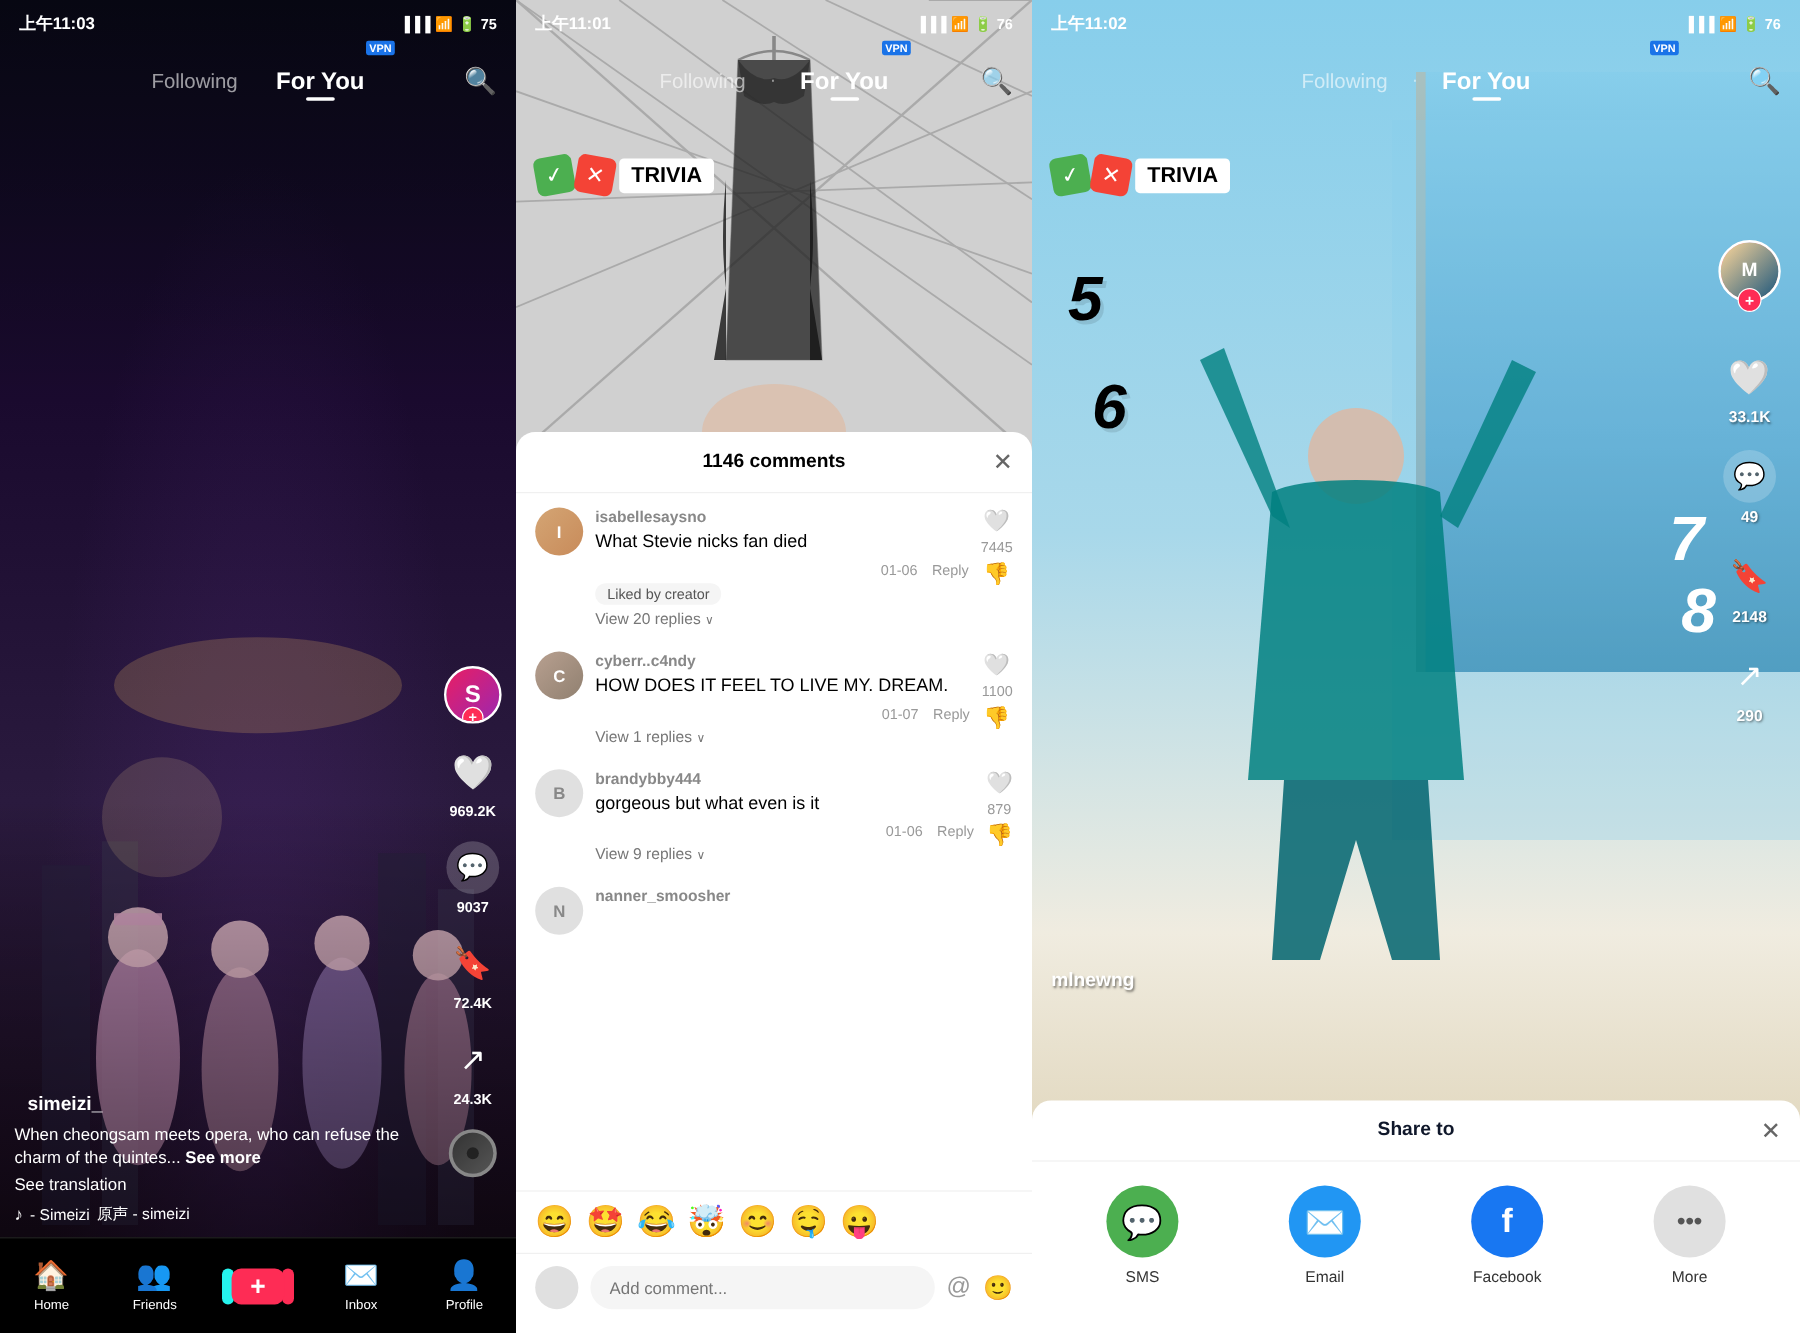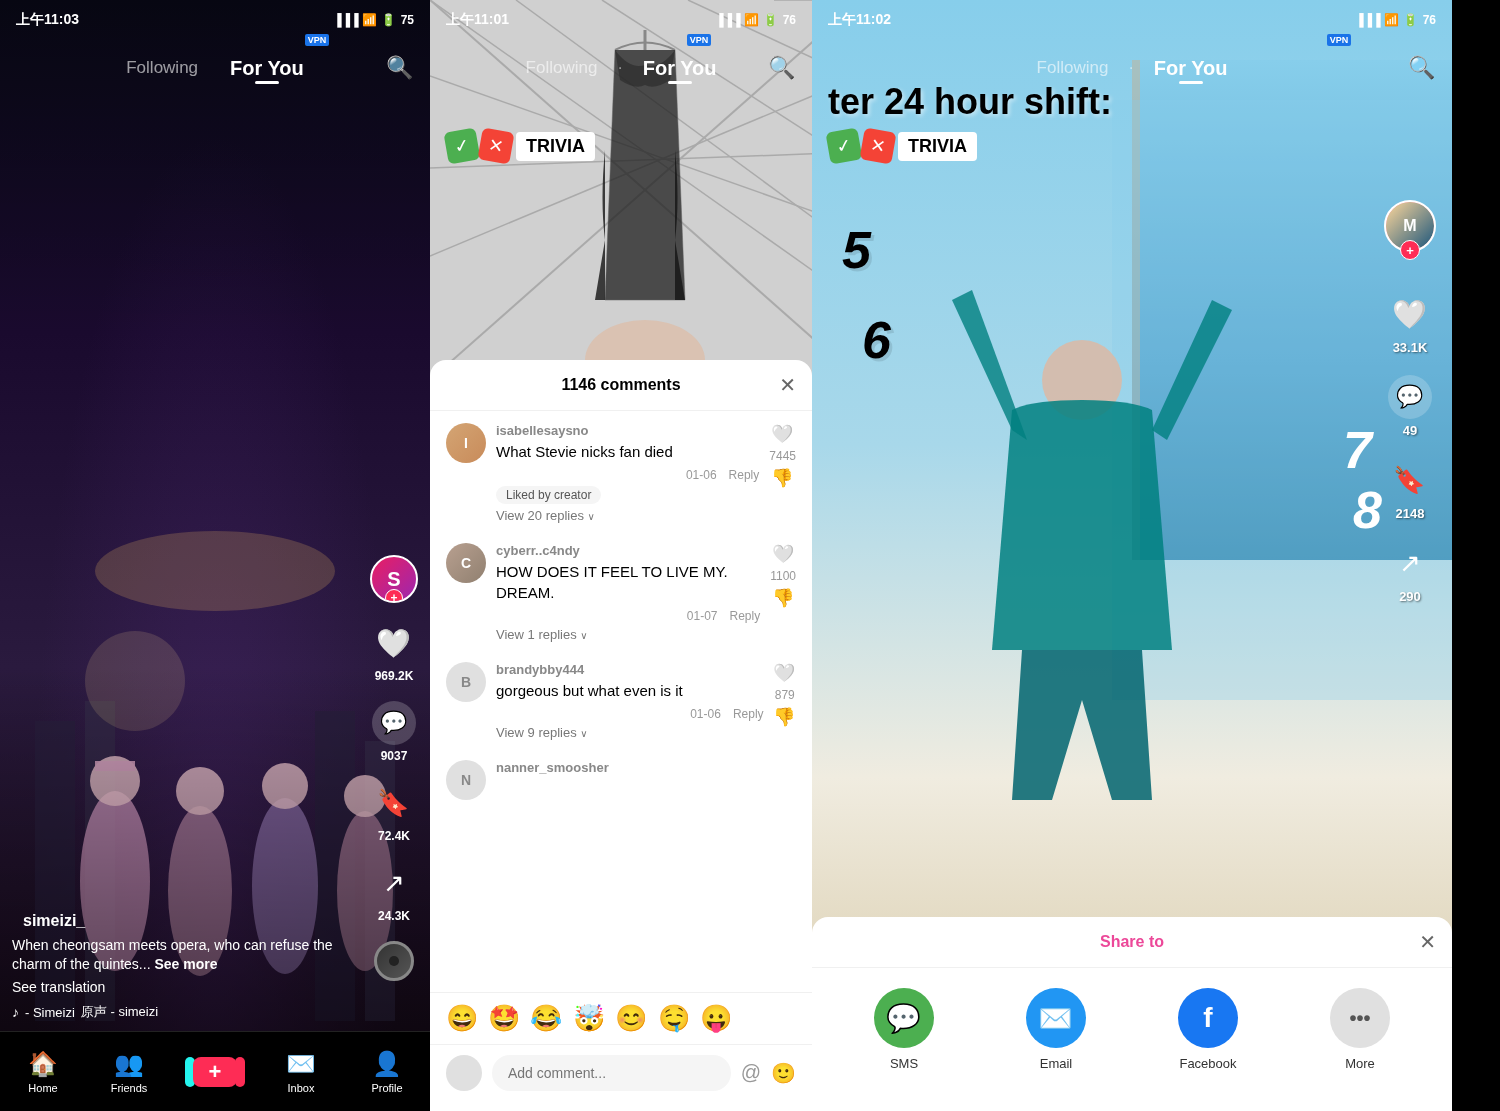--- a/index.html
+++ b/index.html
@@ -18,21 +18,21 @@
       position: relative;
       overflow: hidden;
     }
     .panel-1 {
       width: 430px;
       height: 1111px;
       background: #111;
       flex-shrink: 0;
     }
     .panel-2 {
-      width: 382px;
+      width: 430px;
       height: 1111px;
       background: #404040;
       flex-shrink: 0;
       position: relative;
     }
     .panel-3 {
       width: 640px;
       height: 1111px;
       background: #1a1a1a;
       flex-shrink: 0;
@@ -619,21 +619,21 @@
       display: flex;
       align-items: center;
       justify-content: center;
       padding: 16px;
       position: relative;
       border-bottom: 1px solid #f0f0f0;
     }
     .share-title {
       font-size: 16px;
       font-weight: 600;
-      color: #ec4899;
+      color: #0f172a;
     }
     .share-close {
       position: absolute;
       right: 16px;
       font-size: 20px;
       color: #666;
     }
     .share-options {
       display: flex;
       justify-content: space-around;
@@ -1063,25 +1063,20 @@
   </div>
 
   <div class="trivia-badge" style="top:130px;">
     <div class="trivia-icons">
       <div class="trivia-icon-check">✓</div>
       <div class="trivia-icon-x">✕</div>
     </div>
     <div class="trivia-text">TRIVIA</div>
   </div>
 
-  <div class="shift-text">
-    <div class="shift-title">
-      <span>ter 24 hour shift:</span>
-    </div>
-  </div>
 
   <div style="position:absolute;left:30px;top:220px;z-index:5;">
     <div class="count-num">5</div>
   </div>
   <div style="position:absolute;left:50px;top:310px;z-index:5;">
     <div class="count-num">6</div>
   </div>
 
   <div style="position:absolute;right:80px;top:420px;z-index:5;color:#fff;font-size:52px;font-weight:900;font-style:italic;">
     <span>7</span>
@@ -1109,20 +1104,21 @@
       <div class="action-icon" style="color:#fff;">🔖</div>
       <span class="p3-count">2148</span>
     </div>
     <div class="action-item">
       <div class="action-icon" style="color:#fff;font-size:26px;">↗</div>
       <span class="p3-count">290</span>
     </div>
   </div>
 
   <div class="p3-bottom-info">
+    <div class="p3-username">mlnewng</div>
   </div>
 
   <div class="share-panel">
     <div class="share-header">
       <span class="share-title">Share to</span>
       <span class="share-close">✕</span>
     </div>
     <div class="share-options">
       <div class="share-option">
         <div class="share-option-icon share-sms">💬</div>

